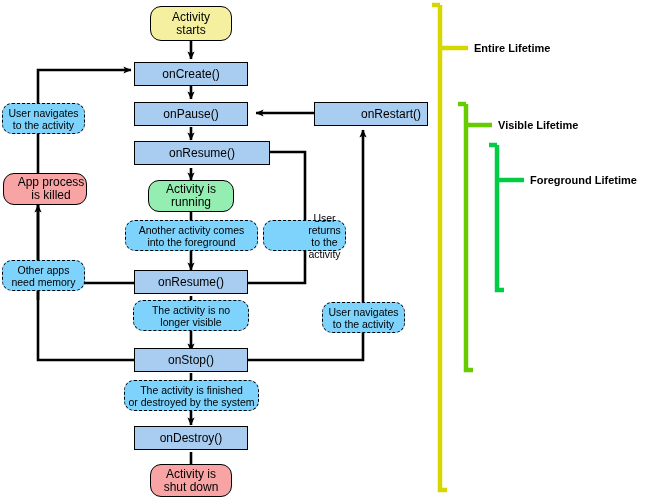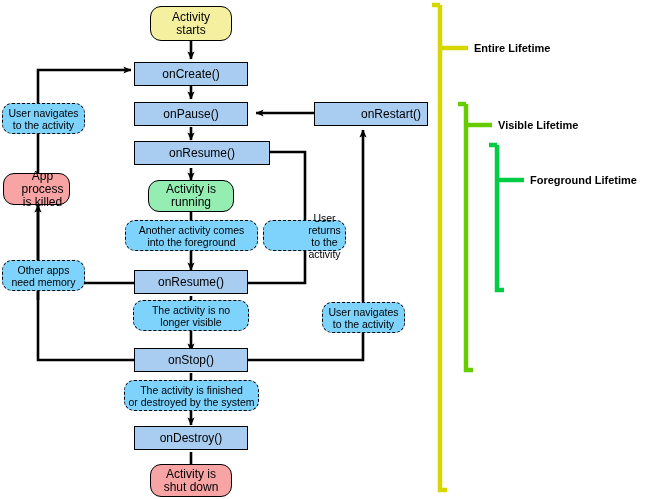--- a/index.html
+++ b/index.html
@@ -166,21 +166,21 @@
     <div>
       <span>Activity is</span><br>
       <span>shut down</span>
     </div>
   </div>
 
   <div class="node callback" style="left:314px; top:102px; width:114px; height:24px;padding-left:40px;">
     <span>onRestart()</span>
   </div>
 
-  <div class="node terminal-kill" style="left:3px; top:173px; width:67px; height:32px;padding-left:12px;">
+  <div class="node terminal-kill" style="left:3px; top:173px; width:84px; height:32px;padding-left:12px;">
     <div>
       <span>App process</span><br>
       <span>is killed</span>
     </div>
   </div>
 
   <div class="annot" style="left:2px; top:103px; width:83px; height:31px;">
     <div>
       <span>User navigates</span><br>
       <span>to the activity</span>

